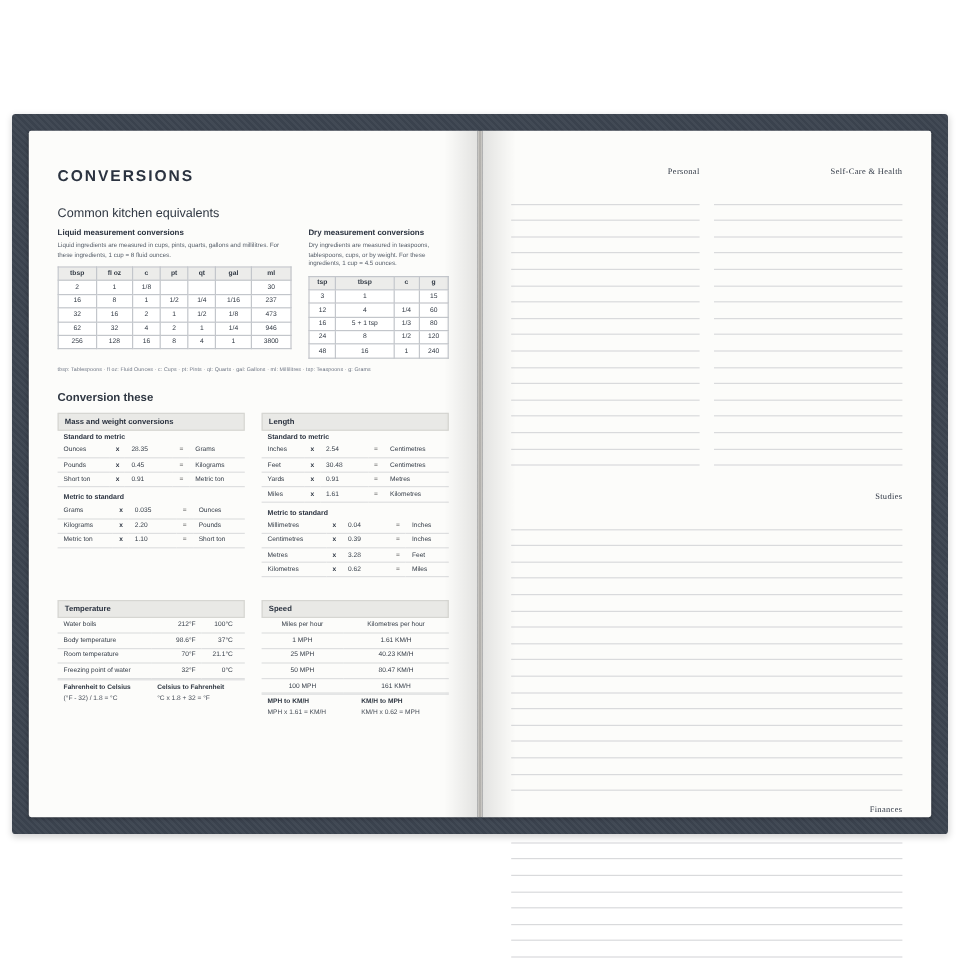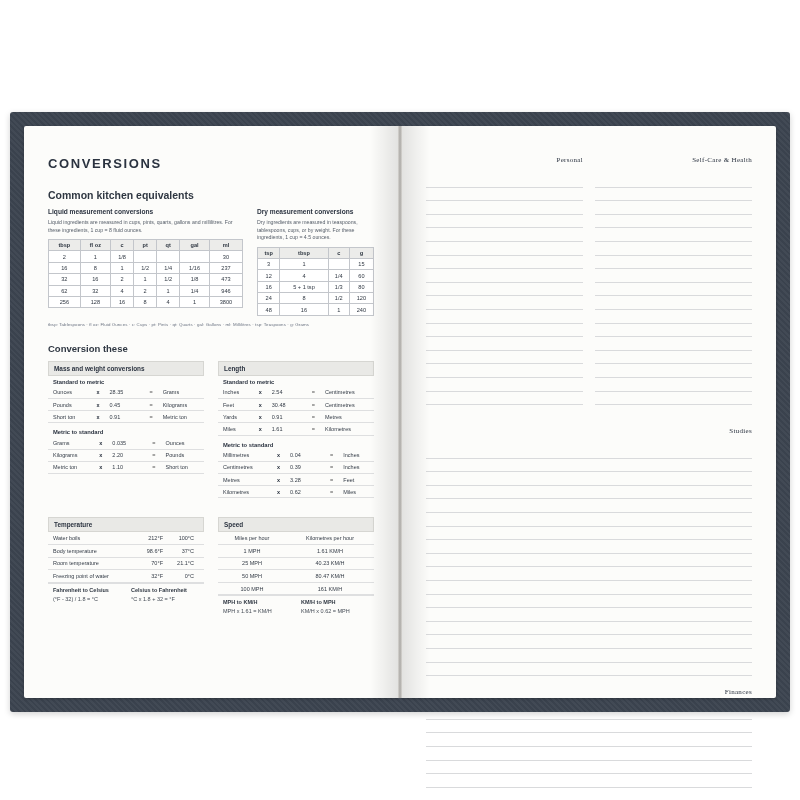--- a/index.html
+++ b/index.html
@@ -11,21 +11,21 @@
   }
   #page {
     position: relative;
     width: 800px; height: 800px;
     background: #ffffff;
     overflow: hidden;
   }
   
   .book {
     position: absolute;
-    left: 10px; top: 112px;
+    left: 10px; top: 95px;
     width: 780px; height: 600px;
     background: #3c4450;
     border-radius: 3px;
     box-shadow: 0 2px 6px rgba(0,0,0,0.18);
     background-image:
       repeating-linear-gradient(45deg, rgba(255,255,255,0.03) 0 2px, rgba(0,0,0,0.03) 2px 4px);
   }
   .page-left, .page-right {
     position: absolute;
     top: 14px;
@@ -54,21 +54,21 @@
 
   
   .lp { position: absolute; left: 24px; top: 30px; width: 326px; color: #2f3742; }
   h1.conv-title {
     font-size: 13px; letter-spacing: 1.6px; font-weight: bold;
     margin: 0 0 18px 0; color: #2b3340;
   }
   .sec-h {
     font-size: 9.5px; font-weight: bold; margin: 0 0 4px 0; color: #2b3340;
   }
-  .kitchen-h { font-size: 10.5px; font-weight: bold; margin: 0 0 7px 0; }
+  .kitchen-h { font-size: 10.5px; font-weight: normal; margin: 0 0 7px 0; }
   .sub-desc { font-size: 5.2px; line-height: 1.45; color: #555d68; margin: 0 0 5px 0; }
   .two-col { display: flex; gap: 14px; }
   .col-a { width: 195px; }
   .col-b { width: 117px; }
 
   table.meas {
     border-collapse: collapse; width: 100%;
     font-size: 5.6px; color: #2f3742;
   }
   table.meas th, table.meas td {

